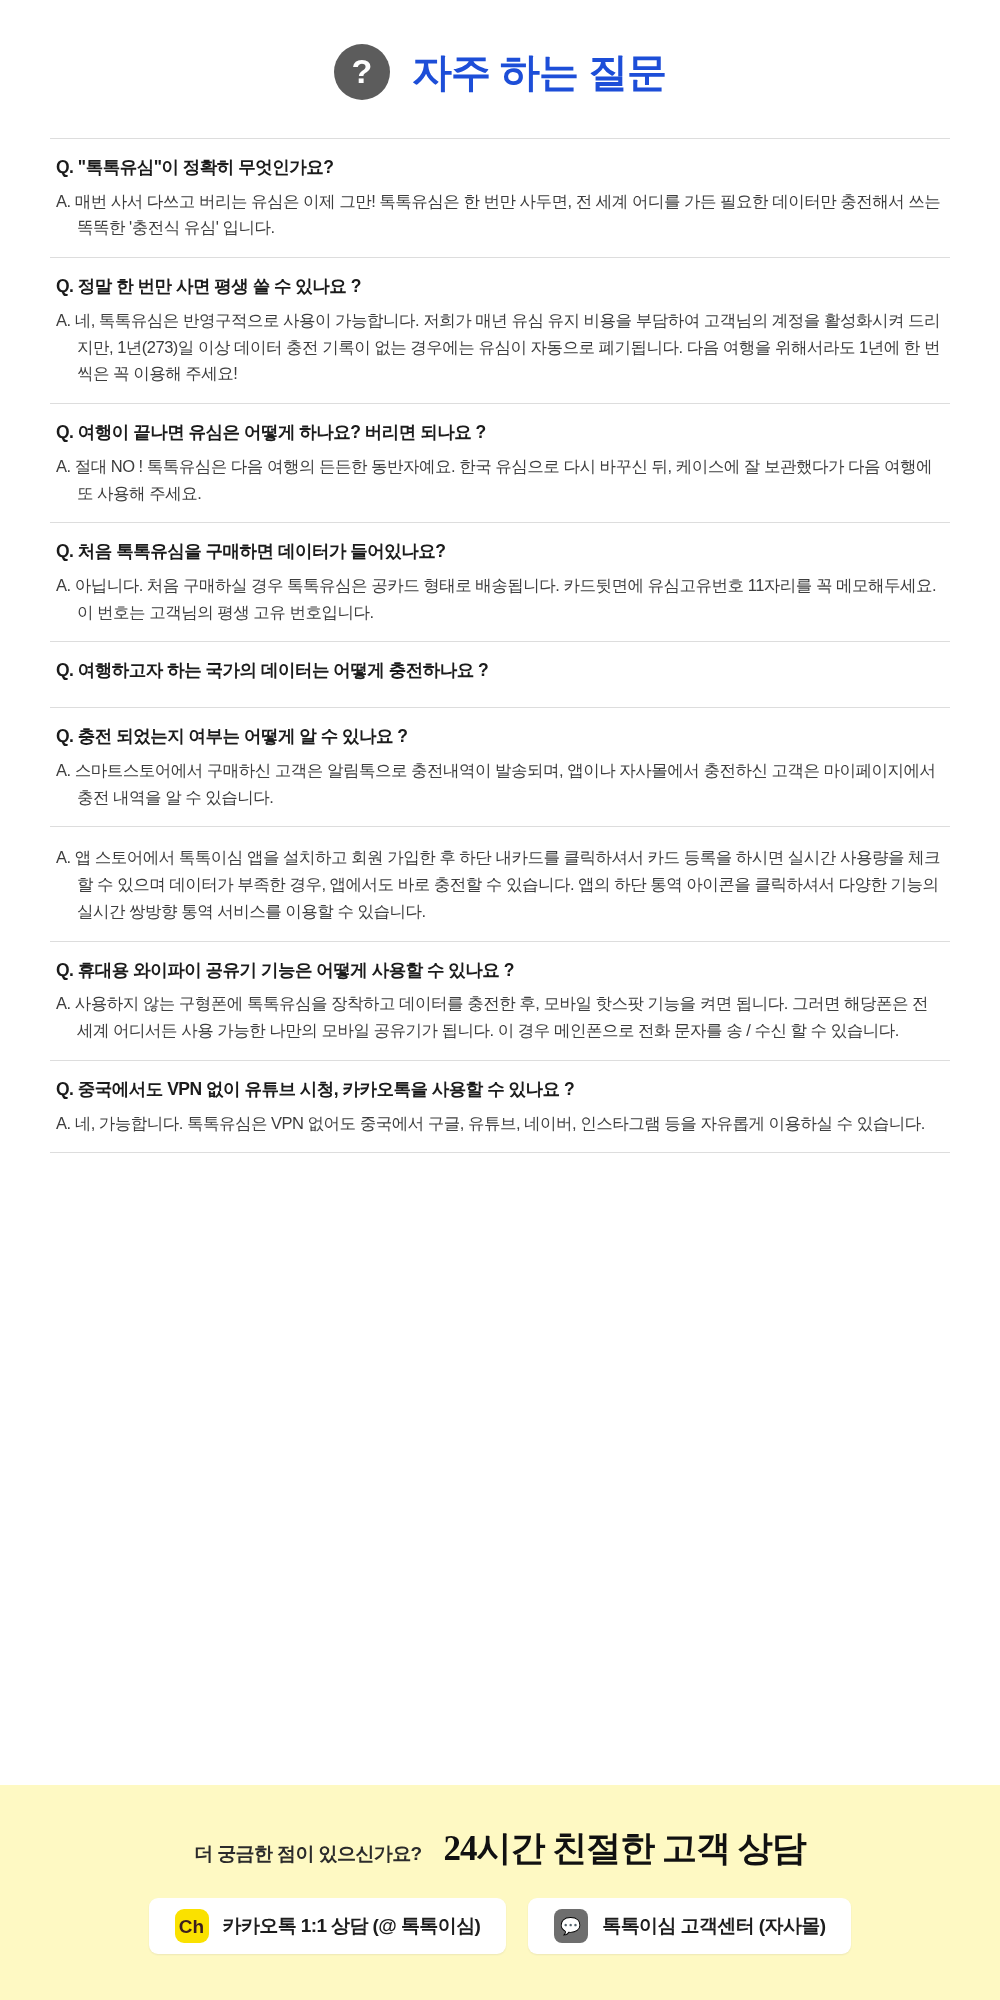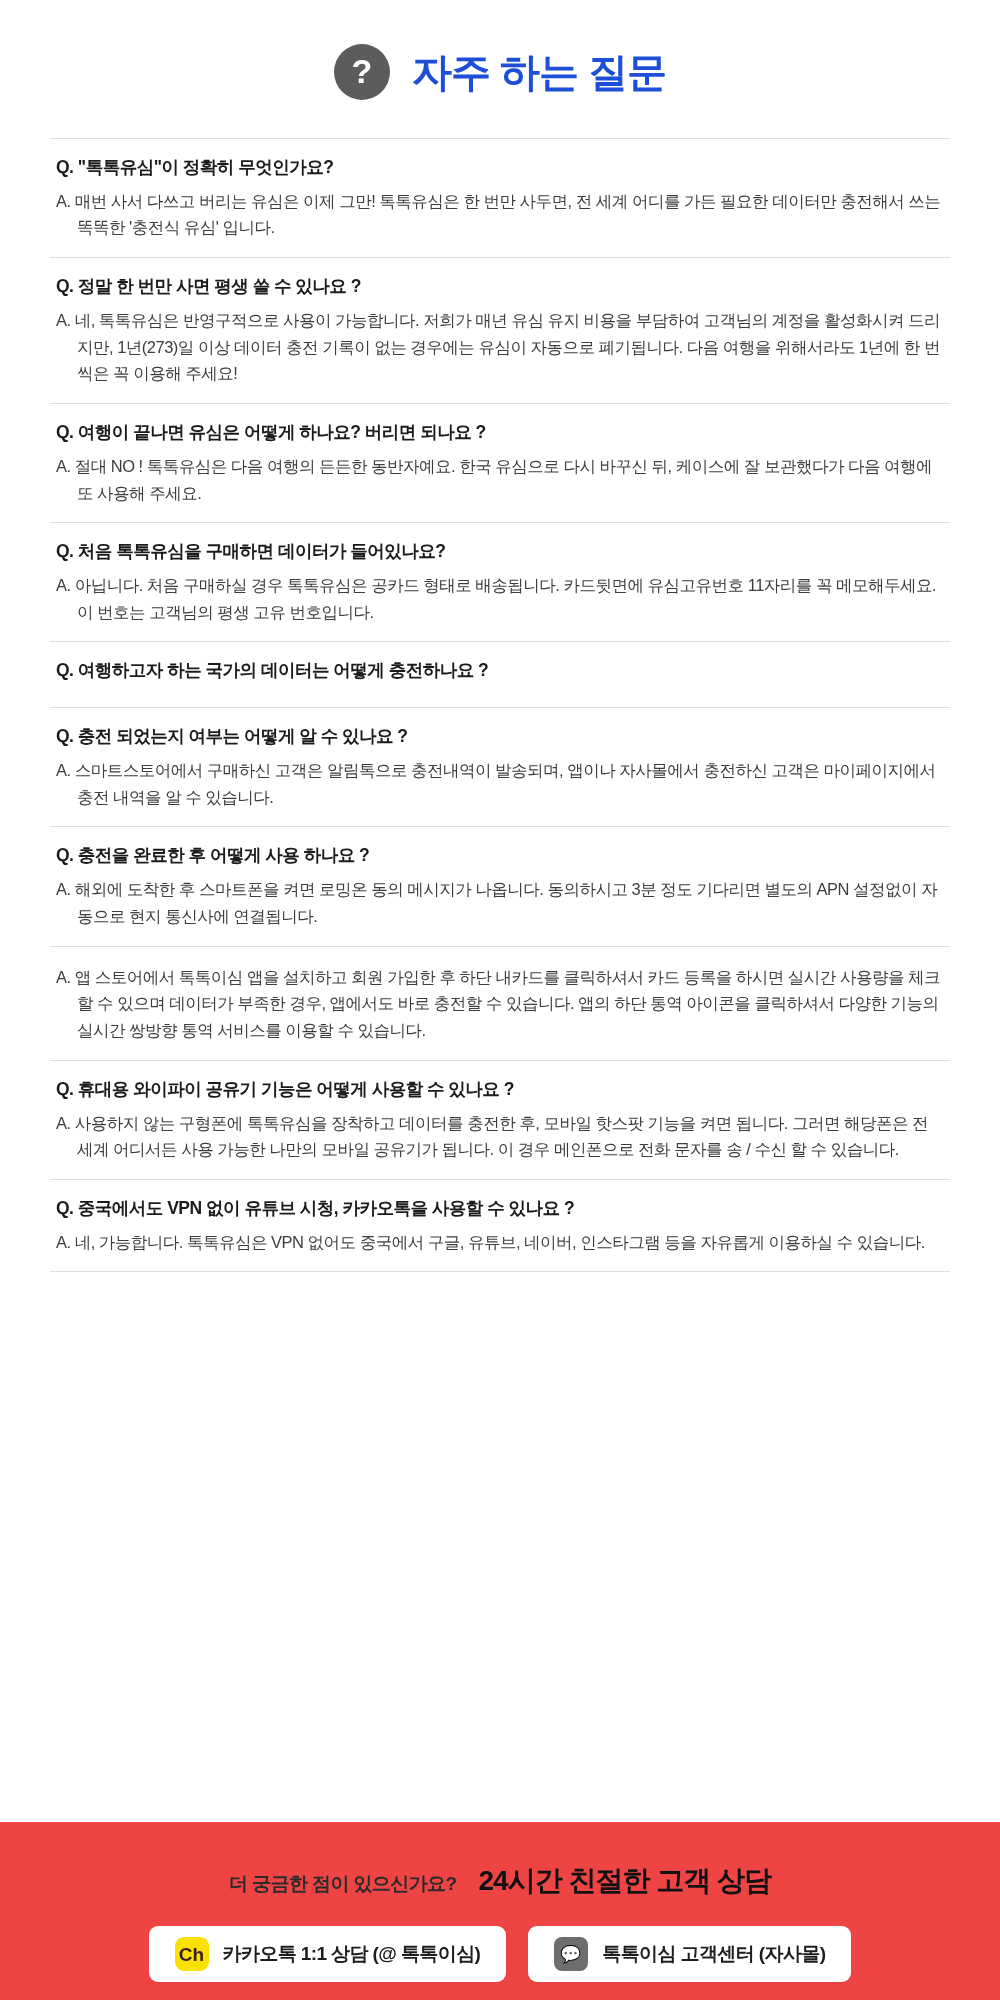--- a/index.html
+++ b/index.html
@@ -80,41 +80,42 @@
     text-indent: -21px;
     padding-right: 6px;
   }
 
   
   .footer {
     position: absolute;
     left: 0;
     bottom: 0;
     width: 1000px;
-    height: 178px;
-    background: #ef4444;
+    height: 215px;
+    background: #fef9c3;
   }
   .footer-head {
     display: flex;
     align-items: baseline;
     justify-content: center;
     gap: 22px;
     padding-top: 40px;
   }
   .footer-sub {
     font-size: 19px;
     font-weight: bold;
     color: #2b2b2b;
     letter-spacing: -0.6px;
   }
   .footer-main {
-    font-size: 28px;
+    font-size: 35px;
     font-weight: bold;
     color: #111111;
     letter-spacing: -1px;
+    font-family: Liberation Serif, serif;
   }
   .footer-buttons {
     display: flex;
     justify-content: center;
     gap: 22px;
     margin-top: 26px;
   }
   .fbtn {
     background: #ffffff;
     border-radius: 9px;
@@ -192,24 +193,20 @@
 
     <div class="faq-item">
       <p class="faq-q">Q. 여행하고자 하는 국가의 데이터는 어떻게 충전하나요 ?</p>
     </div>
 
     <div class="faq-item">
       <p class="faq-q">Q. 충전 되었는지 여부는 어떻게 알 수 있나요 ?</p>
       <p class="faq-a">A. 스마트스토어에서 구매하신 고객은 알림톡으로 충전내역이 발송되며, 앱이나 자사몰에서 충전하신 고객은 마이페이지에서 충전 내역을 알 수 있습니다.</p>
     </div>
 
-    <div class="faq-item">
-      <p class="faq-q">Q. 충전을 완료한 후 어떻게 사용 하나요 ?</p>
-      <p class="faq-a">A. 해외에 도착한 후 스마트폰을 켜면 로밍온 동의 메시지가 나옵니다. 동의하시고 3분 정도 기다리면 별도의 APN 설정없이 자동으로 현지 통신사에 연결됩니다.</p>
-    </div>
 
     <div class="faq-item">
       <p class="faq-a">A. 앱 스토어에서 톡톡이심 앱을 설치하고 회원 가입한 후 하단 내카드를 클릭하셔서 카드 등록을 하시면 실시간 사용량을 체크할 수 있으며 데이터가 부족한 경우, 앱에서도 바로 충전할 수 있습니다. 앱의 하단 통역 아이콘을 클릭하셔서 다양한 기능의 실시간 쌍방향 통역 서비스를 이용할 수 있습니다.</p>
     </div>
 
     <div class="faq-item">
       <p class="faq-q">Q. 휴대용 와이파이 공유기 기능은 어떻게 사용할 수 있나요 ?</p>
       <p class="faq-a">A. 사용하지 않는 구형폰에 톡톡유심을 장착하고 데이터를 충전한 후, 모바일 핫스팟 기능을 켜면 됩니다. 그러면 해당폰은 전 세계 어디서든 사용 가능한 나만의 모바일 공유기가 됩니다. 이 경우 메인폰으로 전화 문자를 송 / 수신 할 수 있습니다.</p>
     </div>
 

